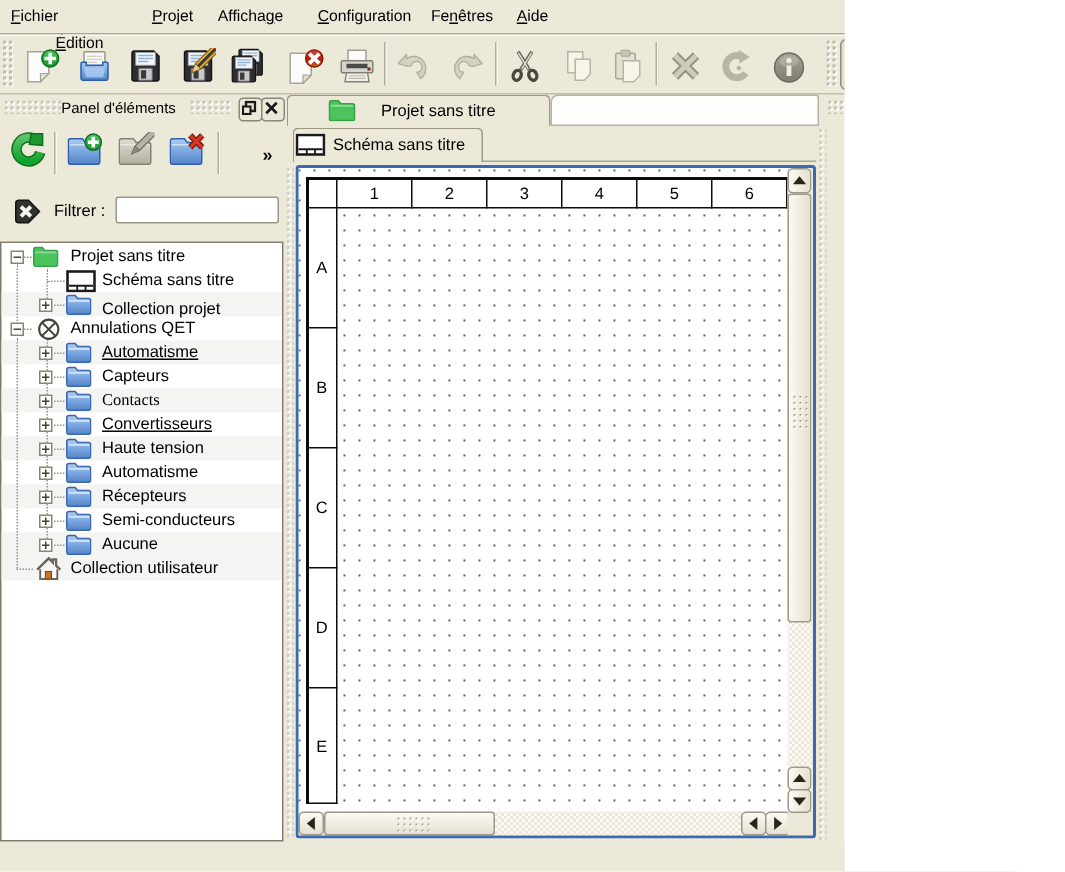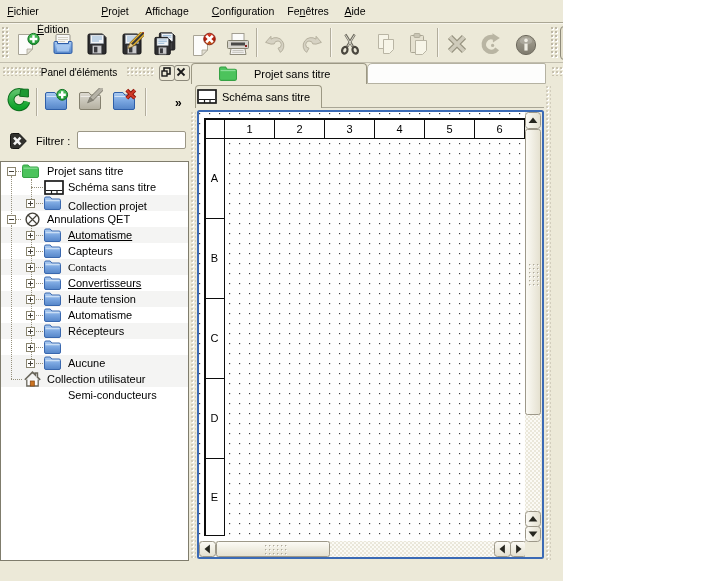--- a/index.html
+++ b/index.html
@@ -357,21 +357,21 @@
 <span class="rowtext" style="left:68px;top:309px;">Automatisme</span>
 <svg class="abs" style="left:44px;top:324px" width="17" height="14" viewBox="0 0 17 14">
       <path d="M0.5 12 V2.5 Q0.5 1 2 1 H6.2 L7.8 3 H15 Q16.5 3 16.5 4.5 V12 Q16.5 13.5 15 13.5 H2 Q0.5 13.5 0.5 12 Z" fill="url(#blue_f)" stroke="#3a68ae" stroke-width="1"></path>
       <path d="M1.5 4.5 H15.5" stroke="#cadef5" stroke-width="1.5"></path>
     </svg>
 <span class="rowtext" style="left:68px;top:325px;">Récepteurs</span>
 <svg class="abs" style="left:44px;top:340px" width="17" height="14" viewBox="0 0 17 14">
       <path d="M0.5 12 V2.5 Q0.5 1 2 1 H6.2 L7.8 3 H15 Q16.5 3 16.5 4.5 V12 Q16.5 13.5 15 13.5 H2 Q0.5 13.5 0.5 12 Z" fill="url(#blue_f)" stroke="#3a68ae" stroke-width="1"></path>
       <path d="M1.5 4.5 H15.5" stroke="#cadef5" stroke-width="1.5"></path>
     </svg>
-<span class="rowtext" style="left:68px;top:341px;margin-top:48px;">Semi-conducteurs</span>
+<span class="rowtext" style="left:68px;top:341px;">Semi-conducteurs</span>
 <svg class="abs" style="left:44px;top:356px" width="17" height="14" viewBox="0 0 17 14">
       <path d="M0.5 12 V2.5 Q0.5 1 2 1 H6.2 L7.8 3 H15 Q16.5 3 16.5 4.5 V12 Q16.5 13.5 15 13.5 H2 Q0.5 13.5 0.5 12 Z" fill="url(#blue_f)" stroke="#3a68ae" stroke-width="1"></path>
       <path d="M1.5 4.5 H15.5" stroke="#cadef5" stroke-width="1.5"></path>
     </svg>
 <span class="rowtext" style="left:68px;top:357px;">Aucune</span>
 <svg class="abs" style="left:24px;top:371px" width="17" height="16" viewBox="0 0 17 16">
       <path d="M2.8 8.5 V15 H14.2 V8.5" fill="#fdfdfd" stroke="#6a675c" stroke-width="1.3"></path>
       <path d="M0.8 8.8 L8.5 1.2 L11.2 3.9 V2 H13.4 V6.1 L16.2 8.8" fill="none" stroke="#6a675c" stroke-width="1.6"></path>
       <rect x="6.3" y="10" width="4" height="5" fill="#cd7522" stroke="#8a4a12" stroke-width="0.8"></rect>
     </svg>

